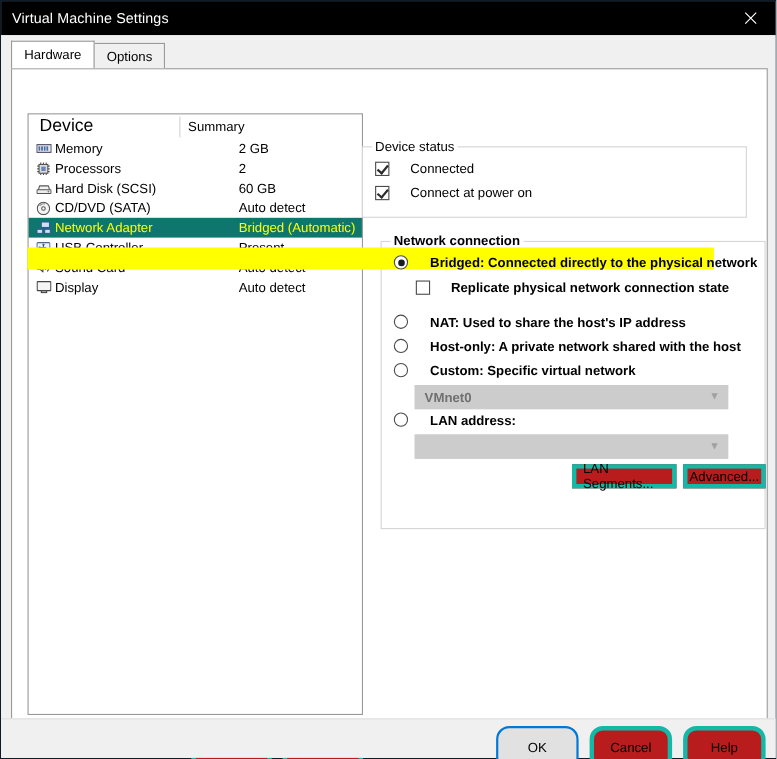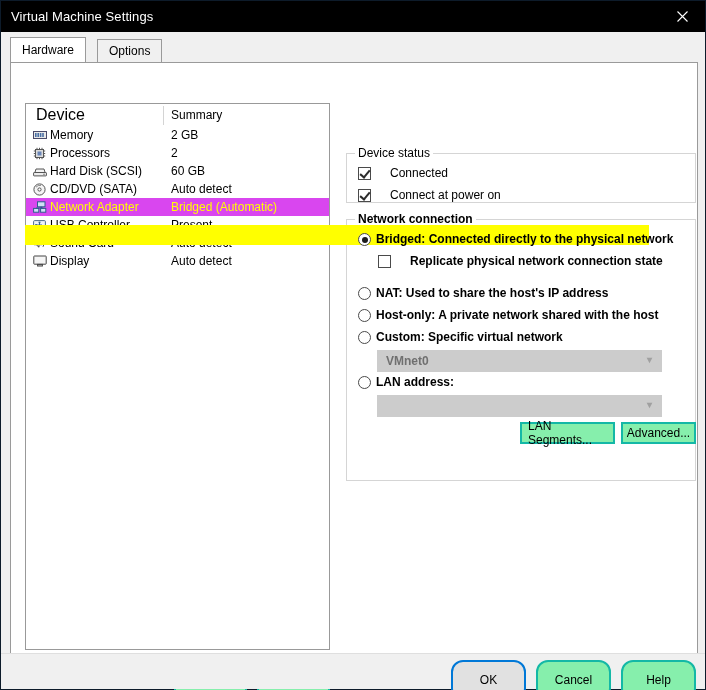--- a/index.html
+++ b/index.html
@@ -62,21 +62,20 @@
   }
 
   
   .tabstrip {
     position: absolute;
     left: 9px; top: 7px;
     height: 23px;
     display: flex;
     align-items: flex-end;
     z-index: 4;
-    gap: 12px;
   }
   .tab {
     height: 23px;
     padding: 0 11px;
     display: flex;
     align-items: center;
     font-size: 12px;
     background: #f0f0f0;
     border: 1px solid #9a9a9a;
     border-bottom: none;
@@ -146,39 +145,40 @@
     padding-left: 6px;
     display: flex;
     align-items: center;
     gap: 3px;
     white-space: nowrap;
     overflow: hidden;
   }
   .devrow .dev-sum {
     padding-left: 8px;
     white-space: nowrap;
+    margin-left: 46px;
   }
   .devrow.selected {
-    background: #d946ef;
+    background: #0f766e;
     color: #ffff00;
   }
   .devrow.selected .dev-name { padding-left: 6px; }
 
   .dev-icon {
     width: 15px; height: 14px;
     flex: none;
     display: inline-flex;
     align-items: center;
     justify-content: center;
   }
 
   
   .btn {
-    background: #86efac;
-    border: 2px solid #14b8a6;
+    background: #b91c1c;
+    border: 4px solid #14b8a6;
     font-family: "Liberation Sans", sans-serif;
     font-size: 12px;
     color: #000;
     display: inline-flex;
     align-items: center;
     justify-content: center;
     height: 23px;
     padding: 0 6px;
   }
   .btn.default {
@@ -201,22 +201,22 @@
   .groupbox > .legend {
     position: absolute;
     top: -8px; left: 8px;
     background: #ffffff;
     padding: 0 3px;
     font-size: 12px;
     color: #000;
   }
 
   #device-status-group {
-    left: 335px; top: 70px;
-    width: 350px; height: 50px; margin-top: 20px;
+    left: 318px; top: 70px;
+    width: 350px; height: 65px;
   }
   #network-connection-group {
     left: 335px; top: 156px;
     width: 350px; height: 262px; font-weight: bold;
   }
 
   .chk-row {
     display: flex;
     align-items: center;
     gap: 19px;
@@ -235,22 +235,22 @@
     position: absolute;
     left: 3px; top: 0px;
     width: 4px; height: 8px;
     border: solid #2b2b2b;
     border-width: 0 2px 2px 0;
     transform: rotate(40deg);
   }
 
   .radio-row {
     display: flex;
-    align-items: flex-end;
-    gap: 5px;
+    align-items: flex-start;
+    gap: 20px;
     font-size: 12px;
     position: absolute;
   }
   .radio {
     width: 13px; height: 13px;
     border: 1px solid #4a4a4a;
     border-radius: 50%;
     background: #ffffff;
     position: relative;
     flex: none;

